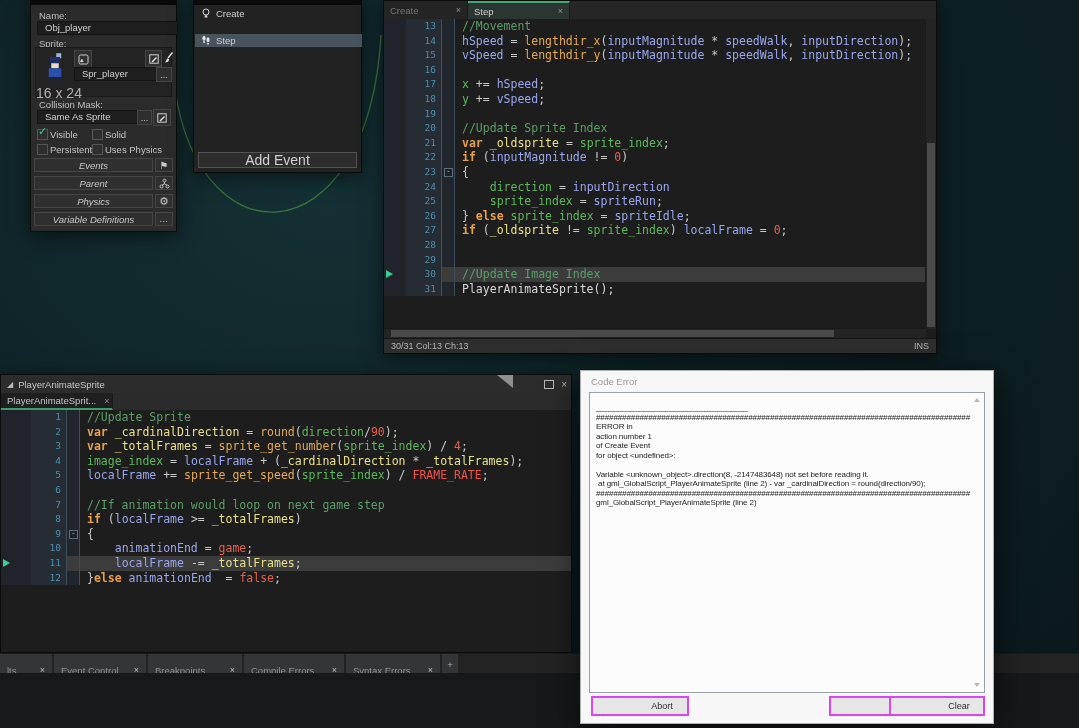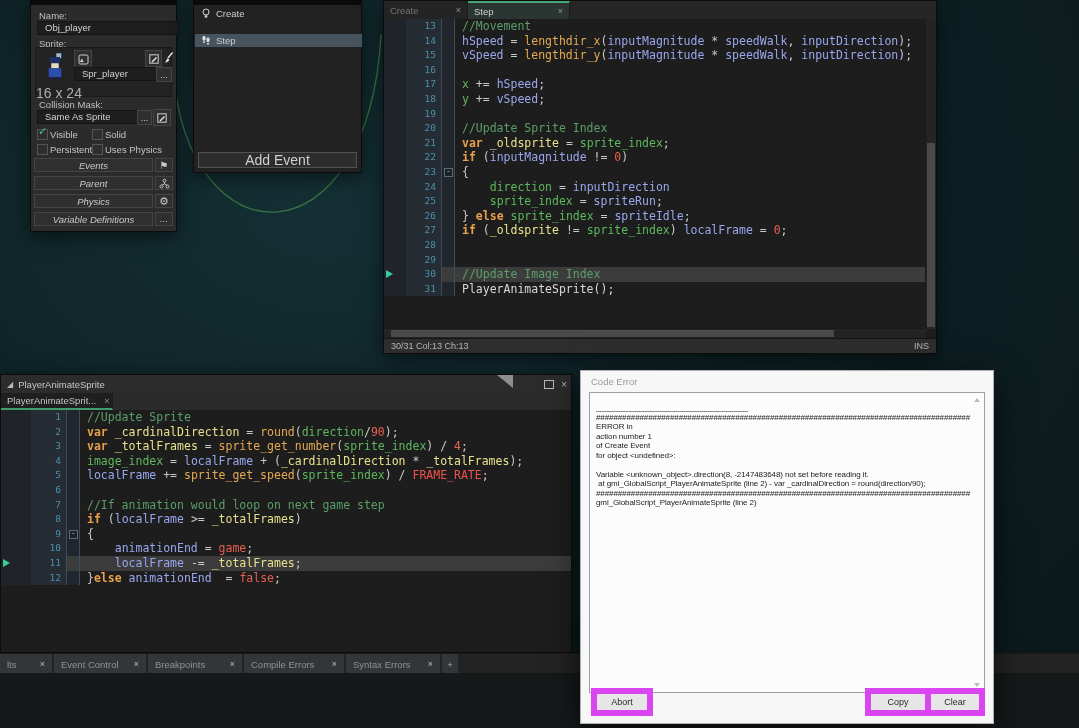--- a/index.html
+++ b/index.html
@@ -60,36 +60,36 @@
   .titlebar .winbtns{position:absolute;right:4px;top:0;height:18px;display:flex;align-items:center;gap:7px;color:#b5b5b5;}
   .dogear{position:absolute;right:58px;top:0;width:0;height:0;border-top:13px solid #8f8f8f;border-left:16px solid transparent;}
   .boxglyph{width:8px;height:7px;border:1px solid #b5b5b5;display:inline-block;}
   #script-tabbar{top:18px;height:17px;background:#2b2b2b;}
   #script-tabbar .ctab.active{background:#1f1f1f;border-top:none;border-bottom:2px solid #3f9d6b;color:#c5c5c5;}
   #script-code{top:35px;bottom:0;right:0;}
   #script-code .gutter-margin{width:30px;}
   
   #bottom-bar{position:absolute;left:0;top:653px;width:1079px;height:20px;background:#232323;border-top:1px solid #1b1b1b;display:flex;align-items:stretch;}
   .btab{background:#333638;margin-right:2px;display:flex;align-items:center;justify-content:space-between;
-    padding:10px 7px;color:#8d9399;font-size:9.5px;box-sizing:border-box;}
+    padding:16px 7px;color:#8d9399;font-size:9.5px;box-sizing:border-box;}
   .btab .x{color:#b8bec4;font-size:9px;margin-left:10px;}
   .btab.add{width:16px;justify-content:center;color:#a8aeb4;padding:0;}
   #output-content{position:absolute;left:0;top:673px;width:1079px;height:55px;background:#15191a;}
   
   #error-dialog{position:absolute;left:580px;top:370px;width:412px;height:352px;background:#f7f7f7;
     border:1px solid #b0b0b0;box-shadow:0 8px 30px rgba(0,0,0,.65);}
   #error-title{position:absolute;left:10px;top:5px;font-size:9.5px;color:#9a9a9a;}
   #error-body{position:absolute;left:8px;right:8px;top:21px;bottom:30px;background:#fcfcfc;border:1px solid #9aa0a8;overflow:hidden;}
   #error-text{margin:10px 6px 0 6px;font-size:8px;line-height:9.5px;letter-spacing:-0.1px;color:#1c1c1c;
     font-family:"Liberation Sans",sans-serif;white-space:pre;overflow:hidden;}
   .chev{position:absolute;right:4px;width:0;height:0;border-left:3.5px solid transparent;border-right:3.5px solid transparent;}
   .chev.up{top:5px;border-bottom:4.5px solid #b5bcc2;}
   .chev.dn{bottom:5px;border-top:4.5px solid #b5bcc2;}
-  .dlg-btn{position:absolute;bottom:7px;height:16px;background:#e6e6e6;border:6px solid #d946ef;
-    color:#2a2a2a;font-size:9px;display:flex;align-items:center;justify-content:center;}
+  .dlg-btn{position:absolute;bottom:7px;height:16px;background:#e6e6e6;border:2px solid #d946ef;
+    color:#2a2a2a;font-size:9px;display:flex;align-items:center;justify-content:center;padding-left:44px;}
   
   .icon{display:inline-flex;align-items:center;justify-content:center;}
 </style>
 </head>
 <body>
 
 <div id="screen">
 
   <svg width="1079" height="728" style="position:absolute;left:0;top:0">
     <path d="M 173,70 C 188,265 368,265 381,35" fill="none" stroke="#3e7f44" stroke-width="1.4" opacity="0.85"></path>

